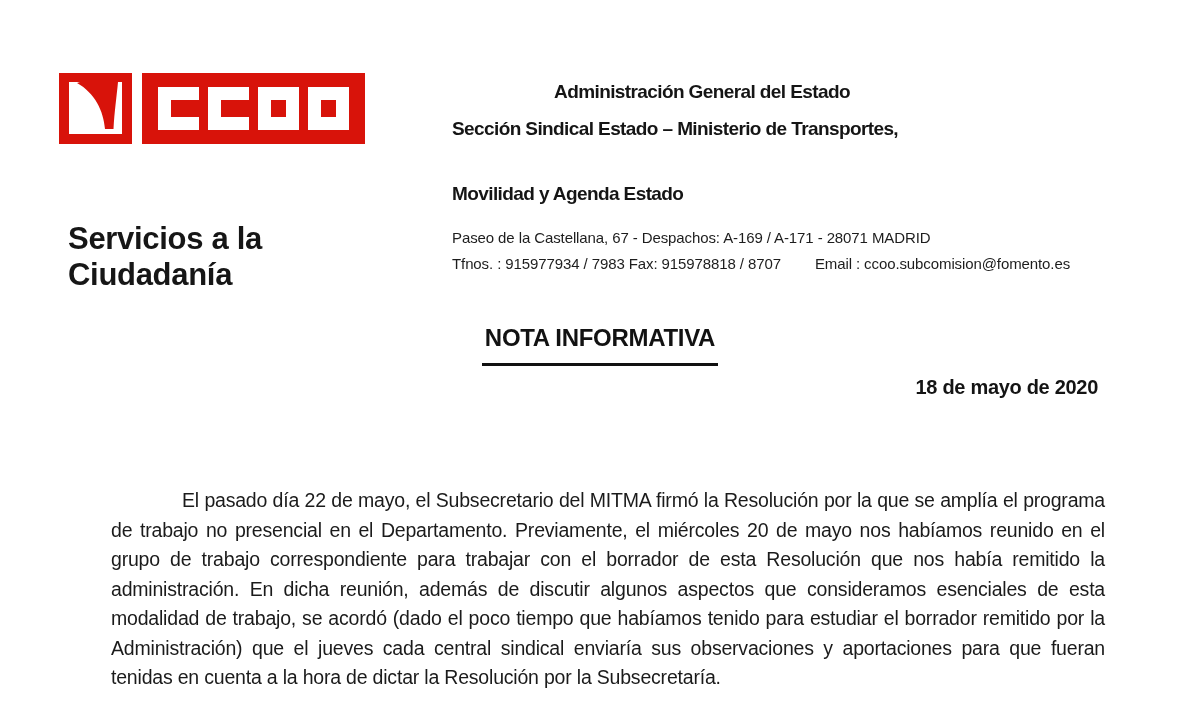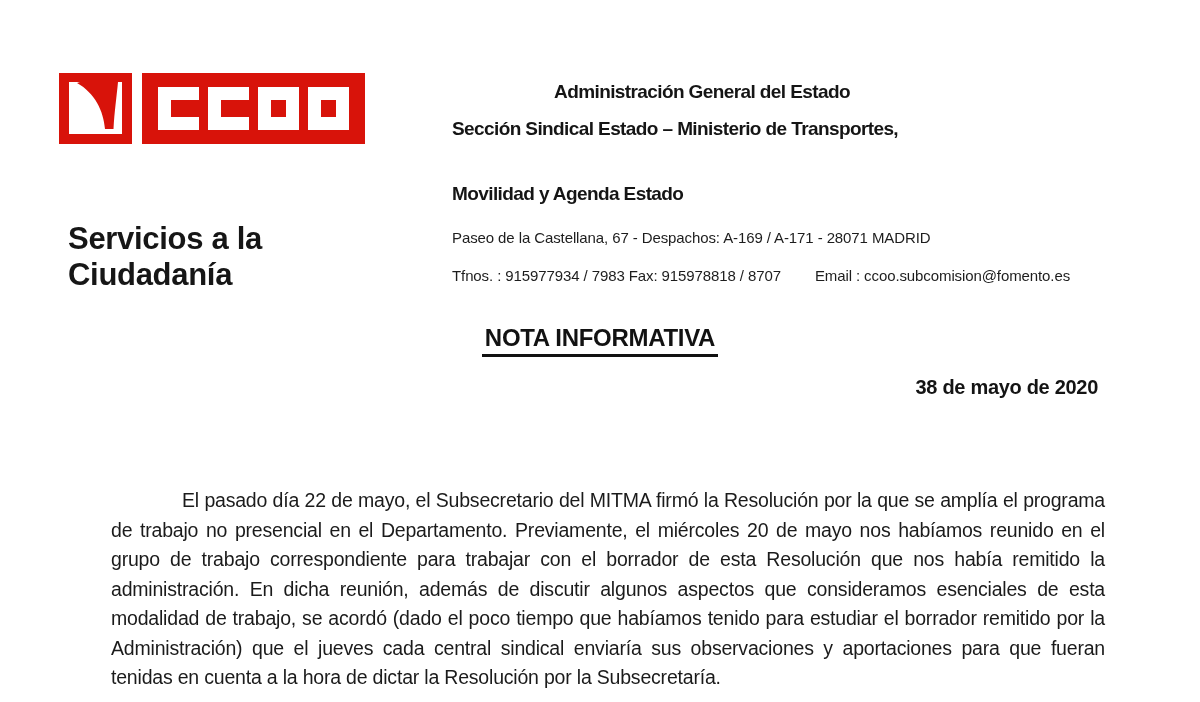--- a/index.html
+++ b/index.html
@@ -22,27 +22,27 @@
     white-space:nowrap;
   }
   .org-line1{top:81px;width:500px;text-align:center;}
   .org-line2{top:118px;}
   .org-line3{top:183px;}
   .contact-line{
     position:absolute;left:452px;font-size:15px;letter-spacing:-0.1px;color:#1d1d1d;
     white-space:nowrap;
   }
   .address{top:229px;}
-  .phones{top:255px;margin-top:12px;}
+  .phones{top:255px;}
   .email{margin-left:34px;}
   
   .doc-title-wrap{left:0;top:324px;width:1200px;text-align:center;}
   .doc-title{
     display:inline-block;font-size:24px;font-weight:bold;letter-spacing:-0.3px;
-    border-bottom:3px solid #111;padding:0 3px 2px 3px;color:#121212;
+    border-bottom:3px solid #111;padding:0 3px 11px 3px;color:#121212;
   }
   .doc-date{
     left:0;top:376px;width:1098px;text-align:right;
     font-size:20px;font-weight:bold;letter-spacing:-0.3px;color:#141414;
   }
   .doc-body{
     left:103px;top:478px;width:994px;
     font-size:19.5px;line-height:29.5px;letter-spacing:-0.2px;
     text-align:justify;text-indent:71px;color:#1b1b1b;
     margin:8px;
@@ -77,17 +77,17 @@
 
   <div class="contact-line address">Paseo de la Castellana, 67 - Despachos: A-169 / A-171 - 28071 MADRID</div>
   <div class="contact-line phones">
     <span>Tfnos. : 915977934 / 7983 Fax: 915978818 / 8707</span><span class="email">Email : ccoo.subcomision@fomento.es</span>
   </div>
 
   <div class="abs doc-title-wrap">
     <span class="doc-title">NOTA INFORMATIVA</span>
   </div>
 
-  <div class="abs doc-date">38 de mayo de 2020</div>
+  <div class="abs doc-date">18 de mayo de 2020</div>
 
   <p class="abs doc-body">El pasado día 22 de mayo, el Subsecretario del MITMA firmó la Resolución por la que se amplía el programa de trabajo no presencial en el Departamento. Previamente, el miércoles 20 de mayo nos habíamos reunido en el grupo de trabajo correspondiente para trabajar con el borrador de esta Resolución que nos había remitido la administración. En dicha reunión, además de discutir algunos aspectos que consideramos esenciales de esta modalidad de trabajo, se acordó (dado el poco tiempo que habíamos tenido para estudiar el borrador remitido por la Administración) que el jueves cada central sindical enviaría sus observaciones y aportaciones para que fueran tenidas en cuenta a la hora de dictar la Resolución por la Subsecretaría.</p>
 
 </div>
 
 </body></html>

